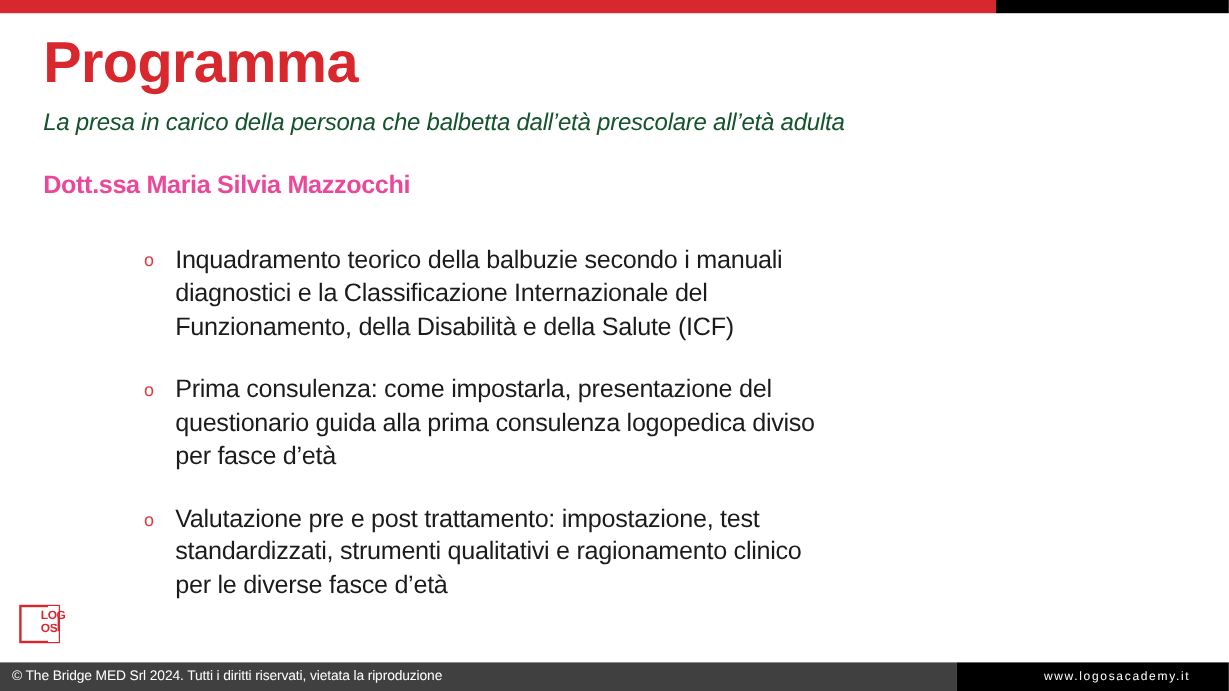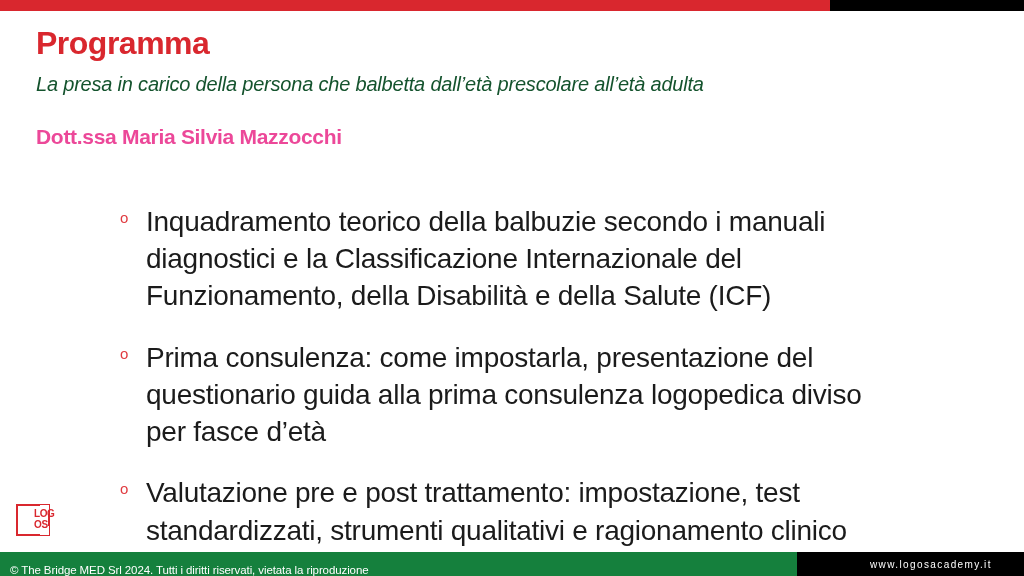--- a/index.html
+++ b/index.html
@@ -42,21 +42,21 @@
 
   
   .header {
     position: absolute;
     left: 36px;
     top: 26px;
     width: 960px;
   }
   .slide-title {
     font-family: "Liberation Sans", sans-serif;
-    font-size: 32px;
+    font-size: 48px;
     font-weight: bold;
     color: #d9272e;
     letter-spacing: -0.5px;
     line-height: 1.12;
     margin: 0;
   }
   .slide-subtitle {
     font-family: "Liberation Sans", sans-serif;
     font-size: 20px;
     font-style: italic;
@@ -94,21 +94,21 @@
     width: 26px;
     font-family: "Liberation Sans", sans-serif;
     font-size: 15px;
     color: #e03a3f;
     line-height: 1.0;
     padding-top: 7px;
   }
   .agenda-text {
     flex: 1 1 auto;
     font-family: "Liberation Sans", sans-serif;
-    font-size: 28px;
+    font-size: 21px;
     font-weight: normal;
     color: #1b1b1b;
     line-height: 1.33;
     letter-spacing: -0.25px;
     white-space: pre-line;
   }
 
   
   .logo {
     position: absolute;
@@ -155,23 +155,23 @@
     position: absolute;
     left: 0;
     bottom: 0;
     width: 1024px;
     height: 24px;
     display: flex;
   }
   .footer-left {
     width: 830px;
     height: 100%;
-    background: #15803d;
-    display: flex;
-    align-items: flex-end;
+    background: #404040;
+    display: flex;
+    align-items: center;
     box-sizing: border-box;
     padding-left: 10px;
   }
   .footer-left-text {
     font-family: "Liberation Sans", sans-serif;
     font-size: 11.5px;
     color: #ffffff;
     letter-spacing: -0.1px;
   }
   .footer-right {

